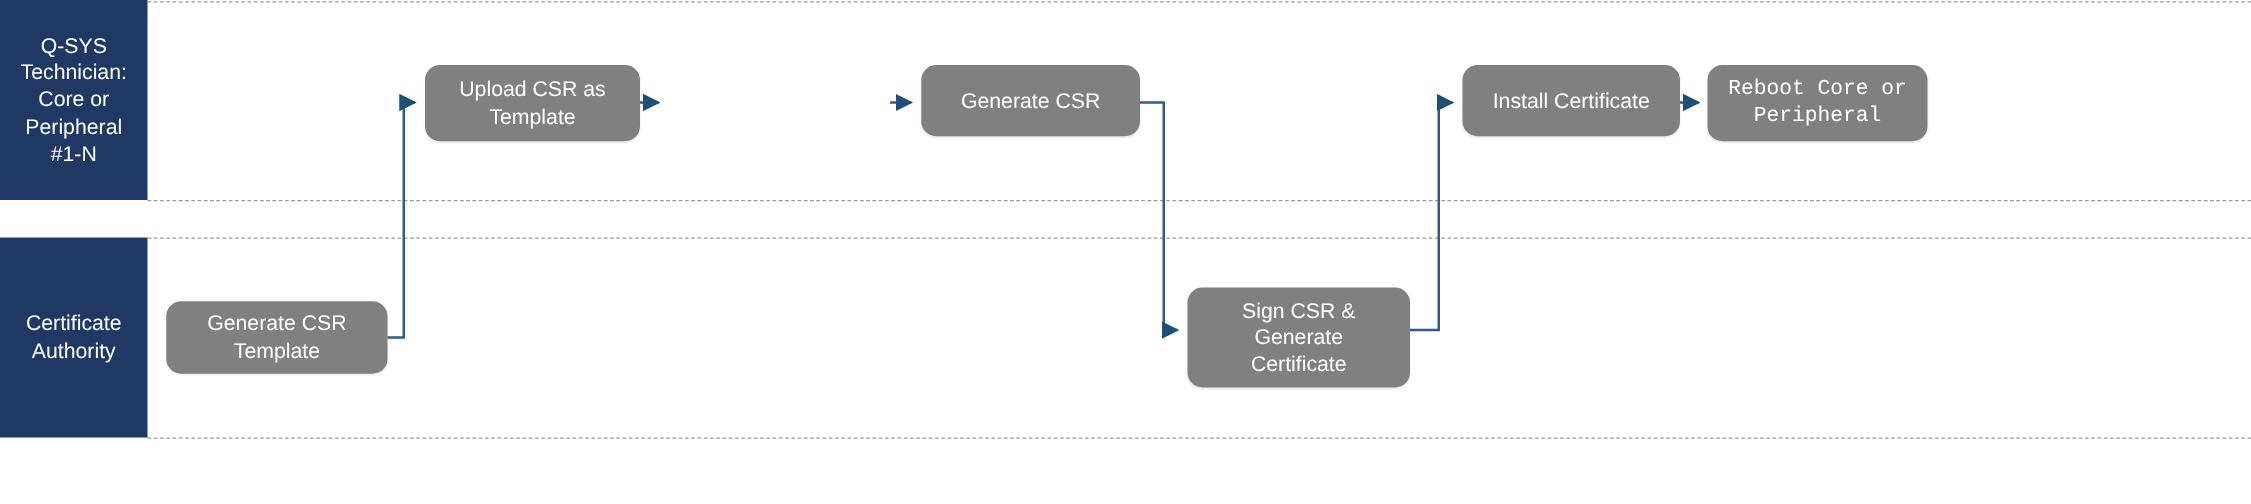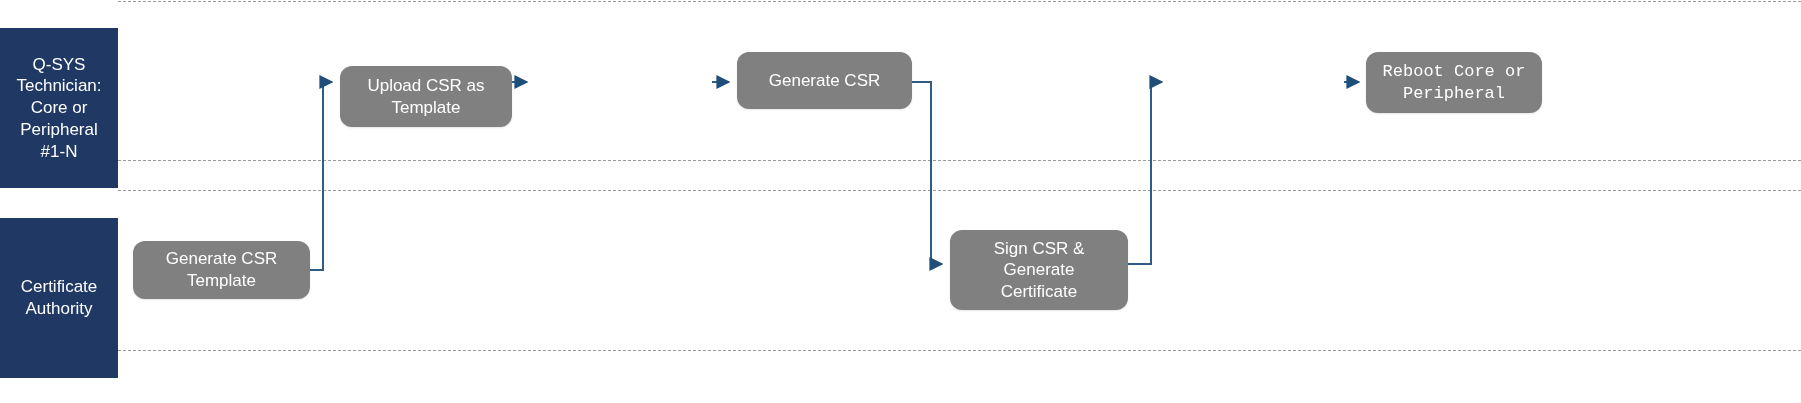--- a/index.html
+++ b/index.html
@@ -31,21 +31,20 @@
     background: #1f3864;
     color: #ffffff;
     display: flex;
     align-items: center;
     justify-content: center;
     text-align: center;
     box-sizing: border-box;
     font-size: 17px;
     line-height: 1.28;
     padding: 4px 6px;
-    margin-top: 28px;
   }
   .lane-body {
     position: absolute;
     left: 118px;
     right: 0;
     background: #ffffff;
     box-sizing: border-box;
   }
   .lane-border-top,
   .lane-border-bottom {
@@ -127,29 +126,32 @@
 
     <path class="conn-line" d="M 712 82 L 729 82" marker-end="url(#arrow)"></path>
 
     <path class="conn-line" d="M 911 82 L 931 82 L 931 264 L 942 264" marker-end="url(#arrow)"></path>
 
     <path class="conn-line" d="M 1128 264 L 1151 264 L 1151 82 L 1162 82" marker-end="url(#arrow)"></path>
 
     <path class="conn-line" d="M 1344 82 L 1359 82" marker-end="url(#arrow)"></path>
   </svg>
 
-  <div class="node" style="left:340px; top:52px; width:172px; height:61px;margin-top:14px;">
+  <div class="node" style="left:340px; top:52px; width:172px; height:61px;">
     <span>Upload CSR as<br>Template</span>
   </div>
 
 
   <div class="node" style="left:737px; top:52px; width:175px; height:57px;">
     <span>Generate CSR</span>
   </div>
 
+  <div class="node" style="left:1170px; top:52px; width:174px; height:57px;">
+    <span>Install Certificate</span>
+  </div>
 
   <div class="node" style="left:1366px; top:52px; width:176px; height:61px;font-family:Liberation Mono, monospace;">
     <span>Reboot Core or<br>Peripheral</span>
   </div>
 
   <div class="node" style="left:133px; top:241px; width:177px; height:58px;">
     <span>Generate CSR<br>Template</span>
   </div>
 
   <div class="node" style="left:950px; top:230px; width:178px; height:80px;">

